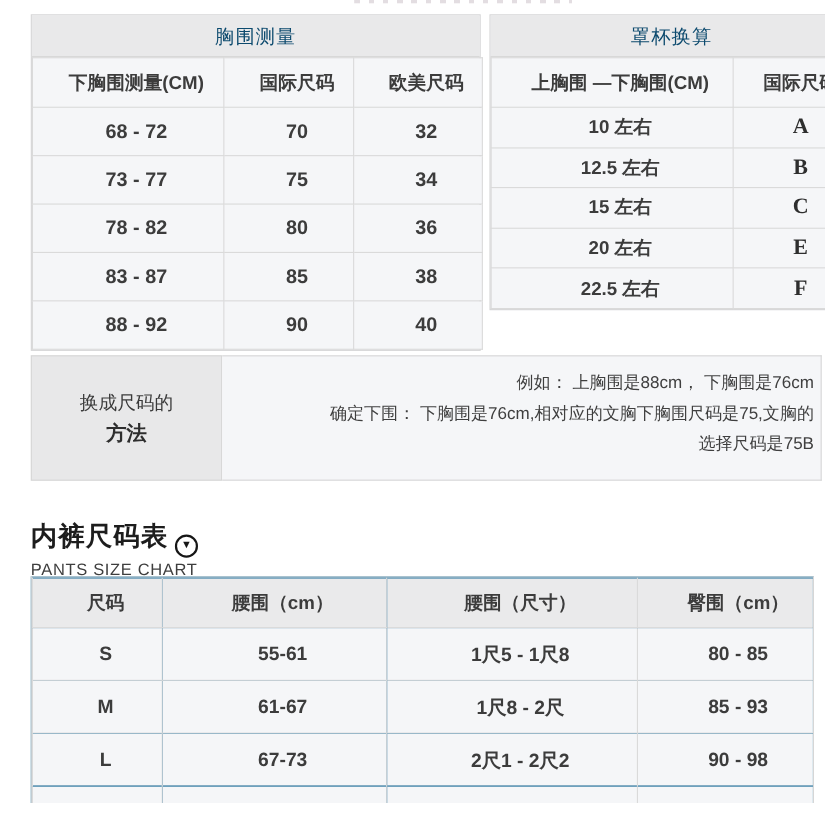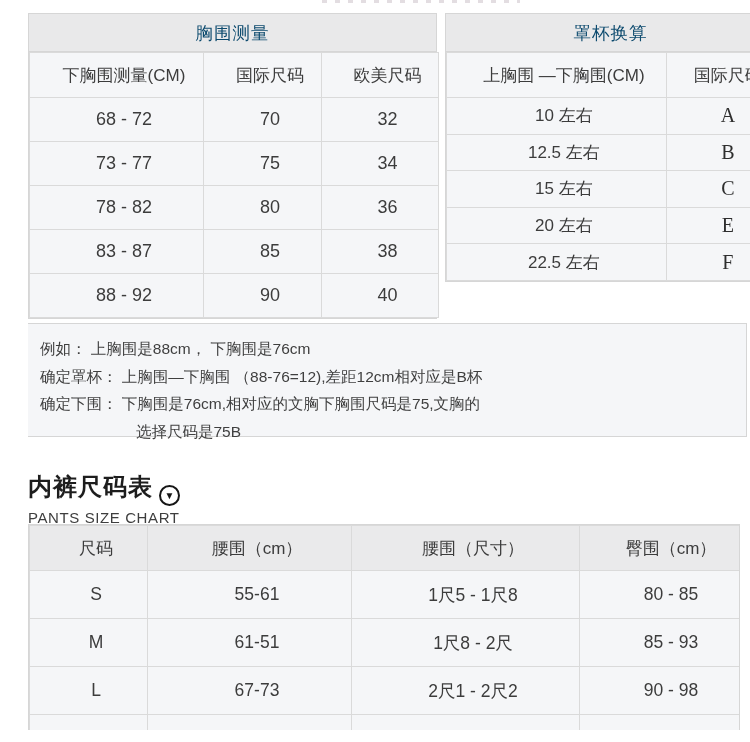--- a/index.html
+++ b/index.html
@@ -20,21 +20,21 @@
 
   
   .tblwrap { position: absolute; border: 1px solid #d6d6d6; background: #f5f6f8; }
   .caption-bar {
     height: 38px; background: #e9e9ea; border-bottom: 1px solid #d6d6d6;
     display: flex; align-items: center; justify-content: center;
     font-size: 17.5px; color: #0c4a6e; letter-spacing: 1px;
   }
   table { border-collapse: collapse; width: 100%; table-layout: fixed; }
   th, td { border: 1px solid #dadada; text-align: center; vertical-align: middle;
-           font-weight: normal; color: #3c3c3c; overflow: hidden; white-space: nowrap; padding-left: 15px; }
+           font-weight: bold; color: #3c3c3c; overflow: hidden; white-space: nowrap; padding-left: 15px; }
   thead th { height: 45px; font-size: 17px; background: #f5f6f8; }
   td { font-size: 18px; background: #f5f6f8; }
 
   .bra   { left: 28px;  top: 13px; width: 409px; }
   .bra td { height: 44px; }
   .cup   { left: 445px; top: 13px; width: 331px; }
   .cup td { height: 36.6px; font-size: 17px; }
   .cup td:last-child {
     font-family: "Liberation Serif", "DejaVu Serif", serif;
     font-size: 20px; color: #2e2e2e;
@@ -46,21 +46,21 @@
     display: flex; font-size: 15.5px;
   }
   .method-label {
     width: 174px; background: #e8e8e9; border: 1px solid #d6d6d6;
     display: flex; flex-direction: column; align-items: center; justify-content: center;
     line-height: 27px; color: #3a3a3a; font-size: 17px;
   }
   .method-label .bold { font-size: 18.5px; font-weight: bold; color: #2e2e2e; }
   .method-body {
     flex: 1; background: #f5f6f8; border: 1px solid #d6d6d6; border-left: none;
-    padding: 11px 6px 0 12px; line-height: 27.5px; color: #3f3f3f;
+    padding: 11px 6px 0 12px; line-height: 27.5px; color: #3f3f3f; text-align: right;
   }
   .method-line.indent { padding-left: 96px; }
 
   
   .pants-head { position: absolute; left: 28px; top: 471px; }
   .pants-title { font-size: 24px; font-weight: bold; color: #1d1d1d; letter-spacing: 1px; }
   .expander {
     display: inline-flex; align-items: center; justify-content: center;
     width: 21px; height: 21px; border: 2px solid #161616; border-radius: 50%;
     margin-left: 6px; vertical-align: -3px;
@@ -157,23 +157,26 @@
         </tr>
         <tr>
           <td>22.5 左右</td>
           <td>F</td>
         </tr>
       </tbody>
   </table>
 </div>
 
 <div class="method">
+  <div class="method-label">
+    <span>换成尺码的</span>
+    <span class="bold">方法</span>
+  </div>
   <div class="method-body">
       <div class="method-line">例如： 上胸围是88cm， 下胸围是76cm</div>
-      <div class="method-line">确定罩杯： 上胸围—下胸围 （88-76=12),差距12cm相对应是B杯</div>
       <div class="method-line">确定下围： 下胸围是76cm,相对应的文胸下胸围尺码是75,文胸的</div>
       <div class="method-line indent">选择尺码是75B</div>
     </div>
 </div>
 
 <div class="pants-head">
   <div>
     <span class="pants-title">内裤尺码表</span><span class="expander">
         <span class="tri">▼</span>
       </span>
@@ -199,21 +202,21 @@
     </thead>
     <tbody>
         <tr>
           <td>S</td>
           <td>55-61</td>
           <td>1尺5 - 1尺8</td>
           <td>80 - 85</td>
         </tr>
         <tr>
           <td>M</td>
-          <td>61-51</td>
+          <td>61-67</td>
           <td>1尺8 - 2尺</td>
           <td>85 - 93</td>
         </tr>
         <tr>
           <td>L</td>
           <td>67-73</td>
           <td>2尺1 - 2尺2</td>
           <td>90 - 98</td>
         </tr>
         <tr>

